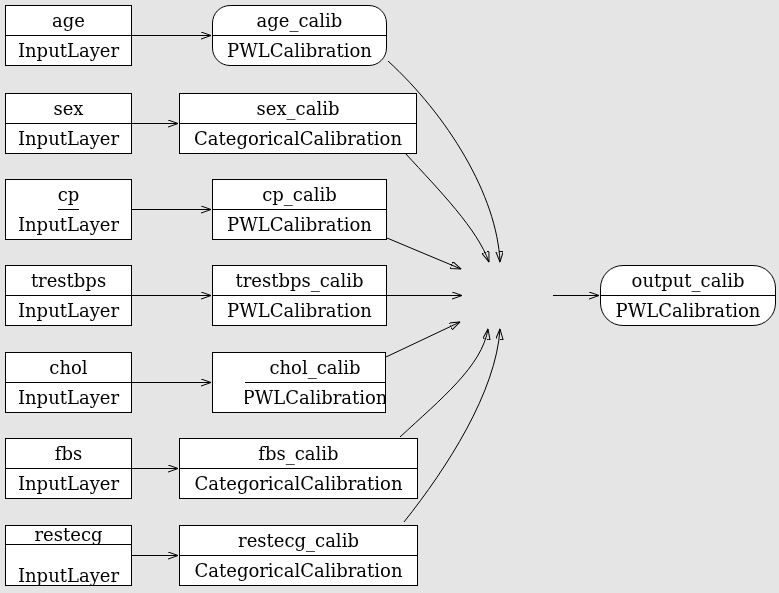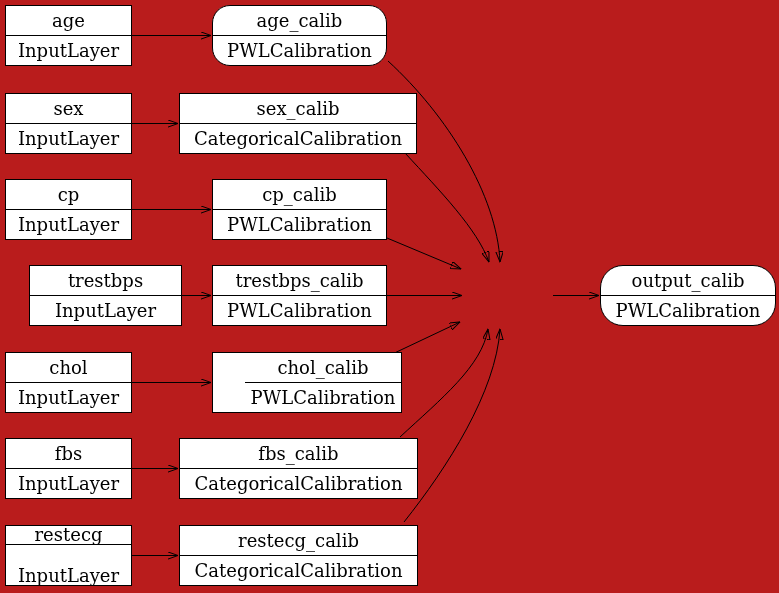--- a/index.html
+++ b/index.html
@@ -4,21 +4,21 @@
 <style>
   html, body {
     margin: 0;
     padding: 0;
     background: #ffffff;
   }
   .canvas {
     position: relative;
     width: 779px;
     height: 593px;
-    background: #b91c1c;
+    background: #e5e5e5;
     font-family: "DejaVu Serif", serif;
     color: #000000;
     overflow: hidden;
   }
   .edges {
     position: absolute;
     left: 0;
     top: 0;
     width: 779px;
     height: 593px;
@@ -48,26 +48,26 @@
     overflow: hidden;
   }
   .cell.name {
     border-bottom: 1px solid #000000;
   }
   
   .n-age            { left: 5px;   top: 5px;   width: 127px; }
   .n-age-calib      { left: 212px; top: 5px;   width: 175px; border-radius: 18px; }
   .n-sex            { left: 5px;   top: 93px;  width: 127px; }
   .n-sex-calib      { left: 179px; top: 93px;  width: 238px; justify-content: space-between; }
-  .n-cp             { left: 5px;   top: 179px; width: 127px; }
+  .n-cp             { left: 5px;   top: 179px; width: 127px; align-items: center; }
   .n-cp-calib       { left: 212px; top: 179px; width: 175px; }
-  .n-trestbps       { left: 5px;   top: 265px; width: 153px; margin-left: 24px; }
+  .n-trestbps       { left: 5px;   top: 265px; width: 127px; }
   .n-trestbps-calib { left: 212px; top: 265px; width: 175px; }
   .n-chol           { left: 5px;   top: 352px; width: 127px; }
-  .n-chol-calib     { left: 212px; top: 352px; width: 190px; padding-left: 32px; }
+  .n-chol-calib     { left: 212px; top: 352px; width: 174px; padding-left: 32px; }
   .n-fbs            { left: 5px;   top: 438px; width: 127px; text-align: right; }
   .n-fbs-calib      { left: 179px; top: 438px; width: 239px; }
   .n-restecg        { left: 5px;   top: 525px; width: 127px; gap: 22px; }
   .n-restecg-calib  { left: 179px; top: 525px; width: 239px; }
   .n-lattice        { left: 464px; top: 265px; width: 88px;  }
   .n-output-calib   { left: 600px; top: 265px; width: 176px; border-radius: 23px; }
 </style>
 </head>
 <body>
 

